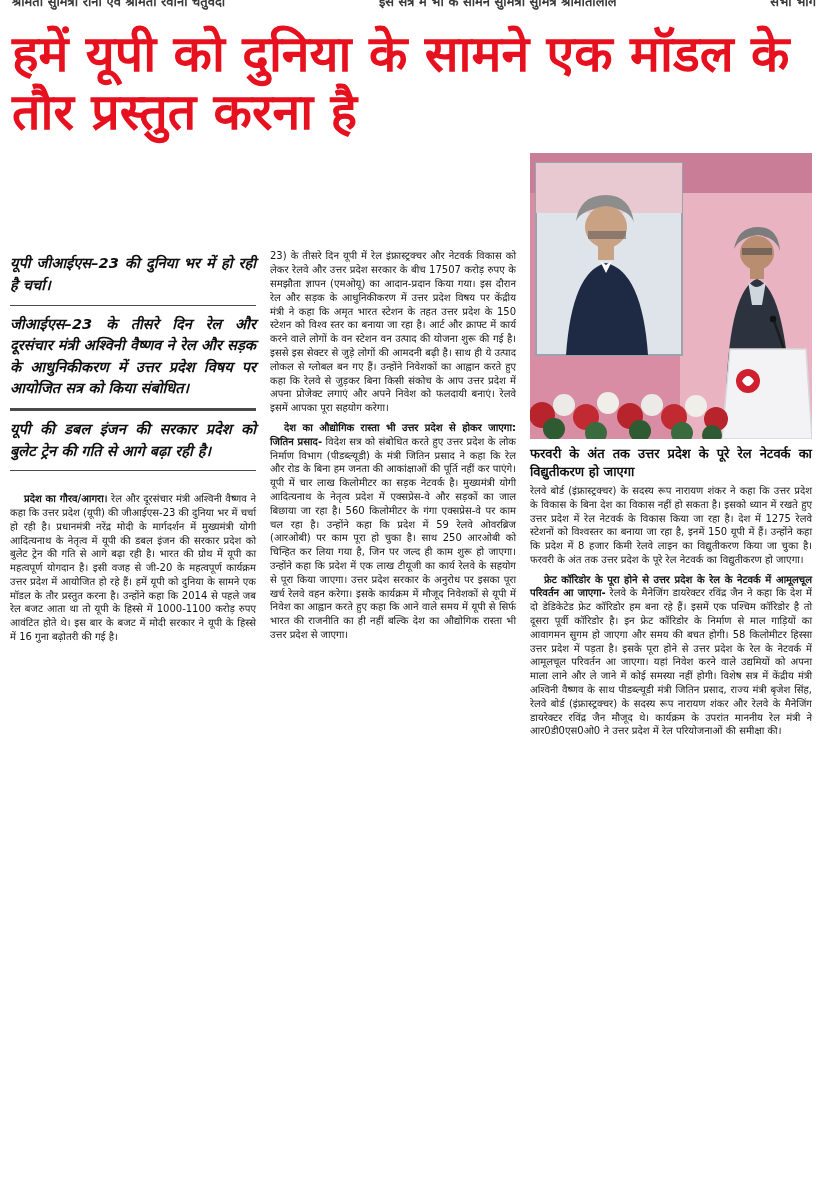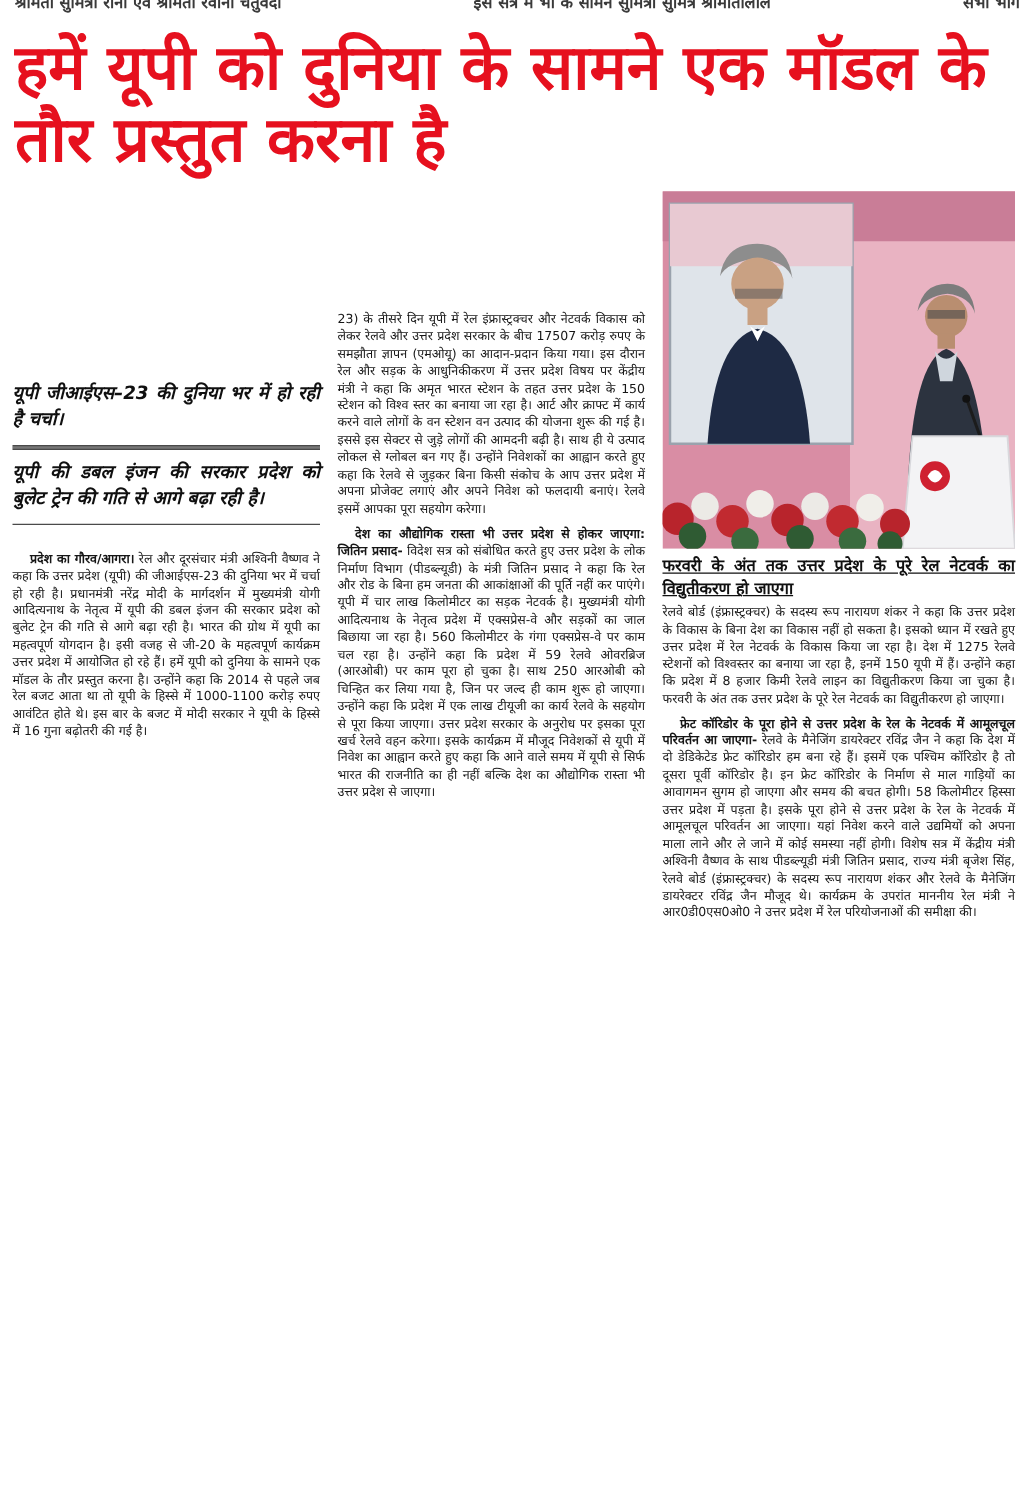--- a/index.html
+++ b/index.html
@@ -38,21 +38,21 @@
   .body-text{
     font-size:10px;line-height:1.38;margin:6px 0 0;color:#161616;
   }
   .body-text .lead{font-weight:700;}
   .first-gap{margin-top:21px;}
   .indent{text-indent:14px;}
   .photo-wrap{width:282px;height:286px;margin:2px 0 6px;}
   .photo-wrap svg{display:block;width:100%;height:100%;}
   .bold-head{
     font-weight:700;font-size:13px;line-height:1.42;margin:2px 0 0;
-    text-align:justify;color:#101010;text-decoration:underline;
+    text-align:justify;color:#101010;
   }
 </style>
 </head>
 <body>
 
 <div class="page">
 
   <div class="top-strip">
     <div class="top-strip-inner">
       <span>श्रीमती सुमित्रा रानी एवं श्रीमती रवीना चतुर्वेदी</span>
@@ -61,20 +61,21 @@
     </div>
   </div>
 
   <h1 class="headline">हमें यूपी को दुनिया के सामने एक मॉडल के तौर प्रस्तुत करना है</h1>
 
   <div class="columns">
 
     <div class="col col-left">
       <div class="highlight">यूपी जीआईएस–23 की दुनिया भर में हो रही है चर्चा।</div>
       <hr class="h-rule">
+      <div class="highlight">जीआईएस–23 के तीसरे दिन रेल और दूरसंचार मंत्री अश्विनी वैष्णव ने रेल और सड़क के आधुनिकीकरण में उत्तर प्रदेश विषय पर आयोजित सत्र को किया संबोधित।</div>
       <hr class="h-rule">
       <hr class="h-rule">
       <hr class="h-rule">
       <div class="highlight">यूपी की डबल इंजन की सरकार प्रदेश को बुलेट ट्रेन की गति से आगे बढ़ा रही है।</div>
       <hr class="h-rule">
       <p class="body-text first-gap indent"><b class="lead">प्रदेश का गौरव/आगरा।</b><span> रेल और दूरसंचार मंत्री अश्विनी वैष्णव ने कहा कि उत्तर प्रदेश (यूपी) की जीआईएस-23 की दुनिया भर में चर्चा हो रही है। प्रधानमंत्री नरेंद्र मोदी के मार्गदर्शन में मुख्यमंत्री योगी आदित्यनाथ के नेतृत्व में यूपी की डबल इंजन की सरकार प्रदेश को बुलेट ट्रेन की गति से आगे बढ़ा रही है। भारत की ग्रोथ में यूपी का महत्वपूर्ण योगदान है। इसी वजह से जी-20 के महत्वपूर्ण कार्यक्रम उत्तर प्रदेश में आयोजित हो रहे हैं। हमें यूपी को दुनिया के सामने एक मॉडल के तौर प्रस्तुत करना है। उन्होंने कहा कि 2014 से पहले जब रेल बजट आता था तो यूपी के हिस्से में 1000-1100 करोड़ रुपए आवंटित होते थे। इस बार के बजट में मोदी सरकार ने यूपी के हिस्से में 16 गुना बढ़ोतरी की गई है।</span></p>
     </div>
 
     <div class="col col-mid">
       <p class="body-text" style="margin-top:2px">23) के तीसरे दिन यूपी में रेल इंफ्रास्ट्रक्चर और नेटवर्क विकास को लेकर रेलवे और उत्तर प्रदेश सरकार के बीच 17507 करोड़ रुपए के समझौता ज्ञापन (एमओयू) का आदान-प्रदान किया गया। इस दौरान रेल और सड़क के आधुनिकीकरण में उत्तर प्रदेश विषय पर केंद्रीय मंत्री ने कहा कि अमृत भारत स्टेशन के तहत उत्तर प्रदेश के 150 स्टेशन को विश्व स्तर का बनाया जा रहा है। आर्ट और क्राफ्ट में कार्य करने वाले लोगों के वन स्टेशन वन उत्पाद की योजना शुरू की गई है। इससे इस सेक्टर से जुड़े लोगों की आमदनी बढ़ी है। साथ ही ये उत्पाद लोकल से ग्लोबल बन गए हैं। उन्होंने निवेशकों का आह्वान करते हुए कहा कि रेलवे से जुड़कर बिना किसी संकोच के आप उत्तर प्रदेश में अपना प्रोजेक्ट लगाएं और अपने निवेश को फलदायी बनाएं। रेलवे इसमें आपका पूरा सहयोग करेगा।</p>

